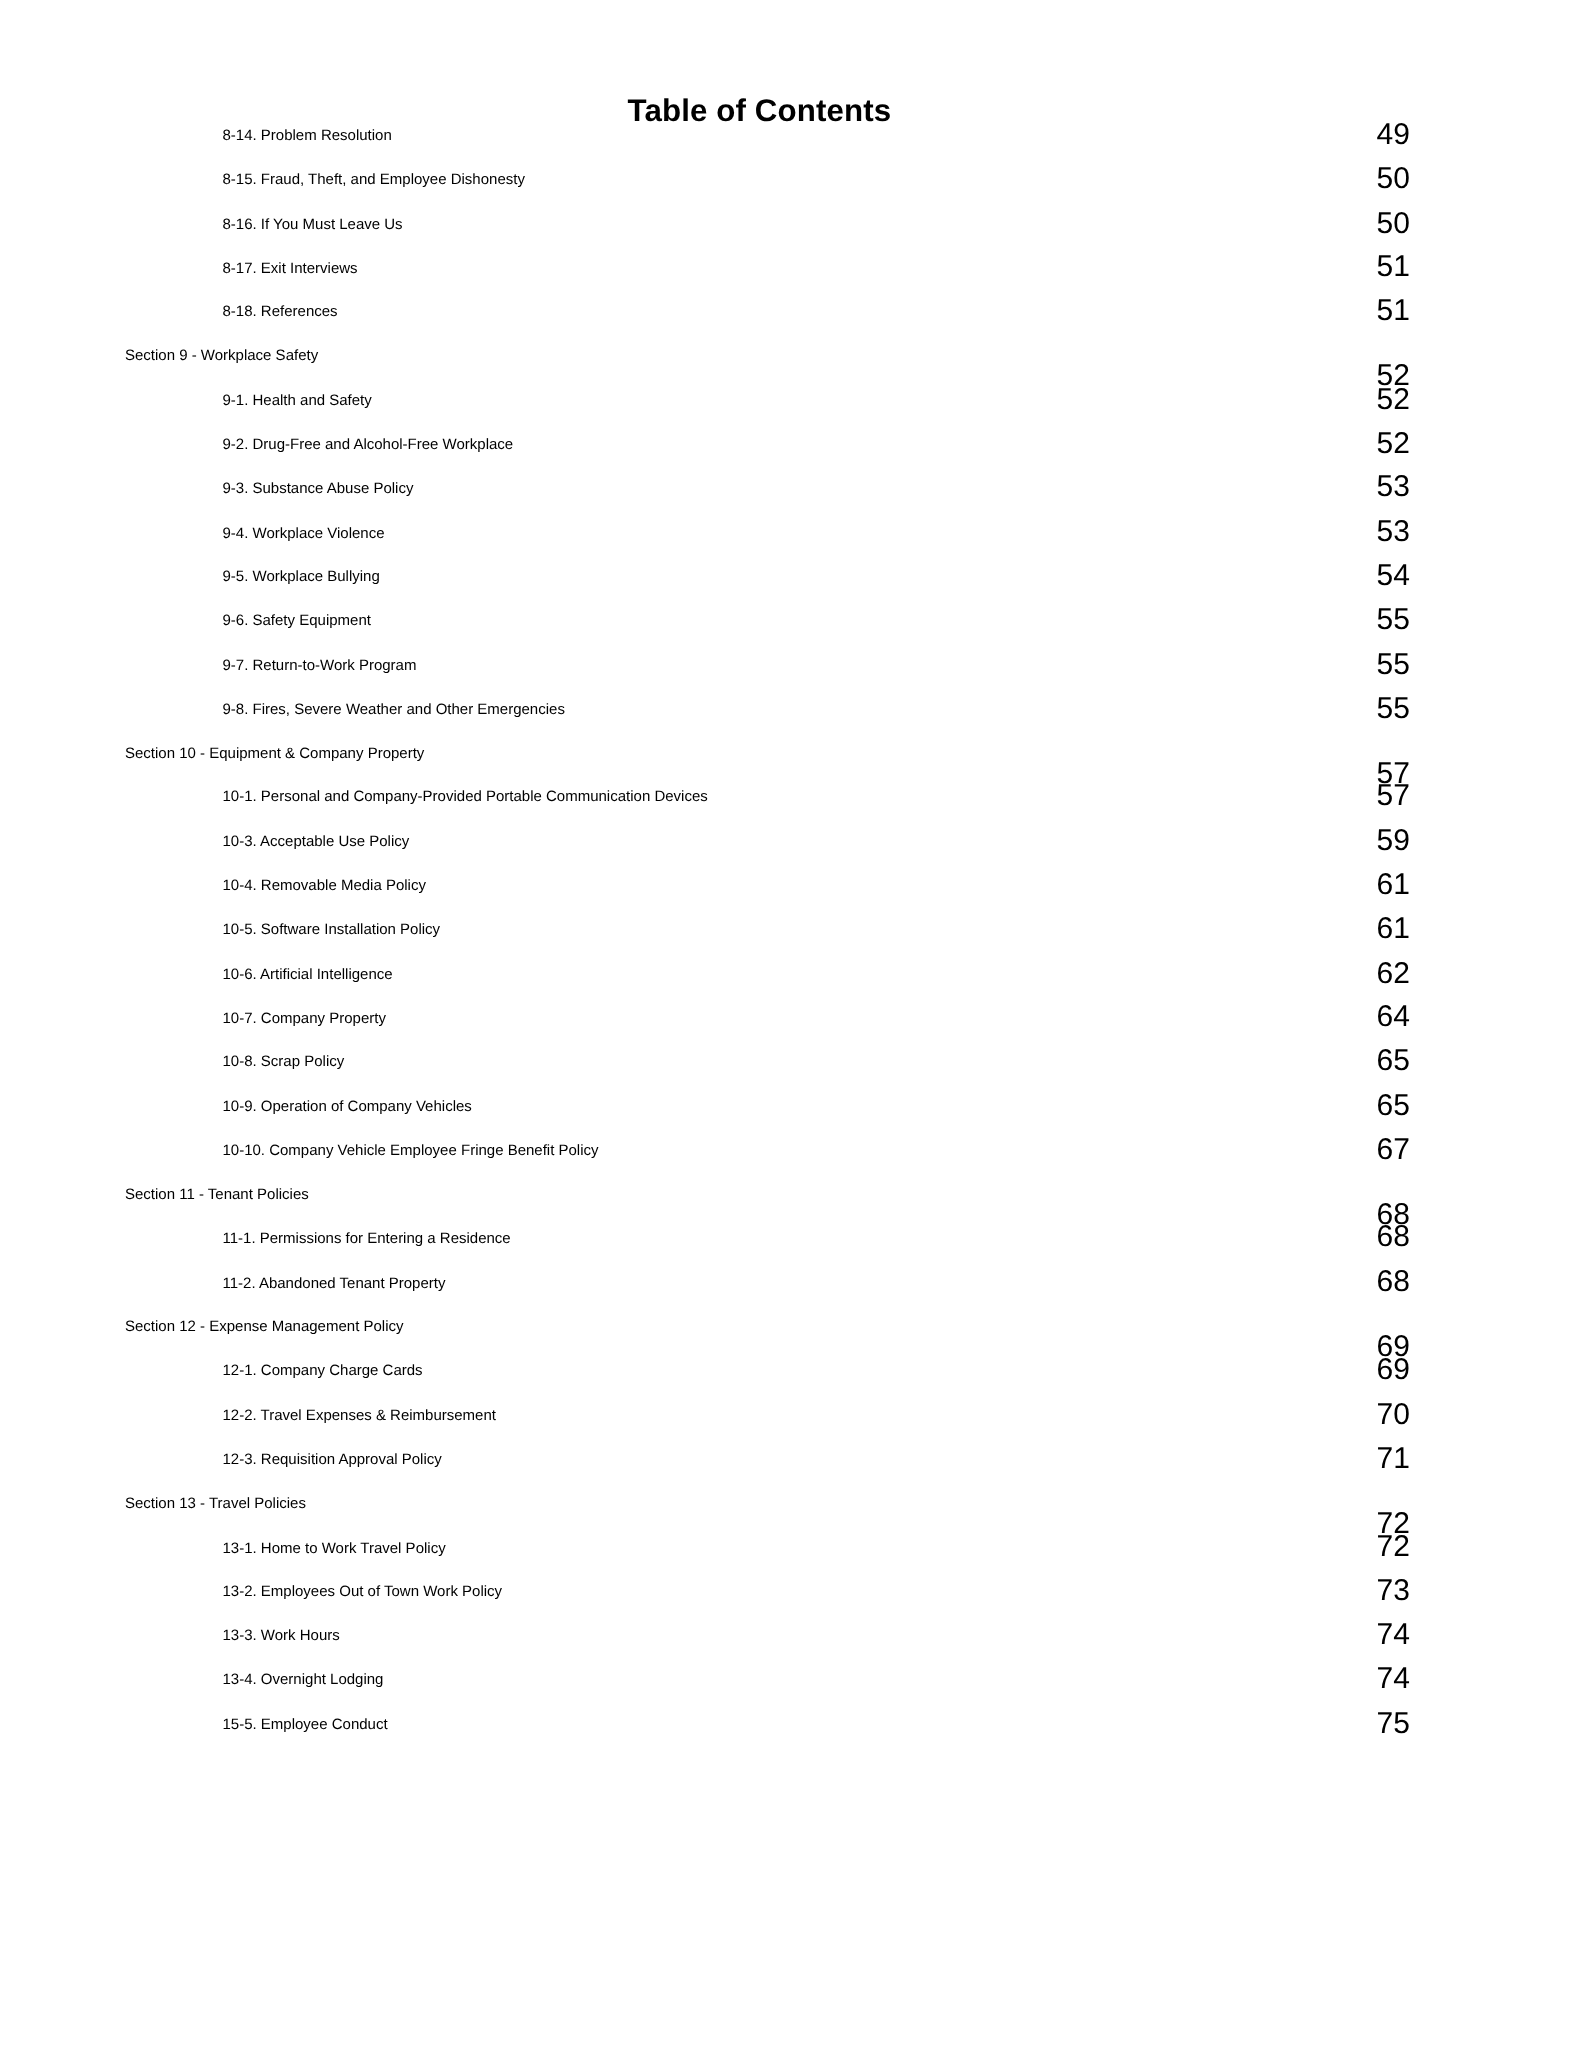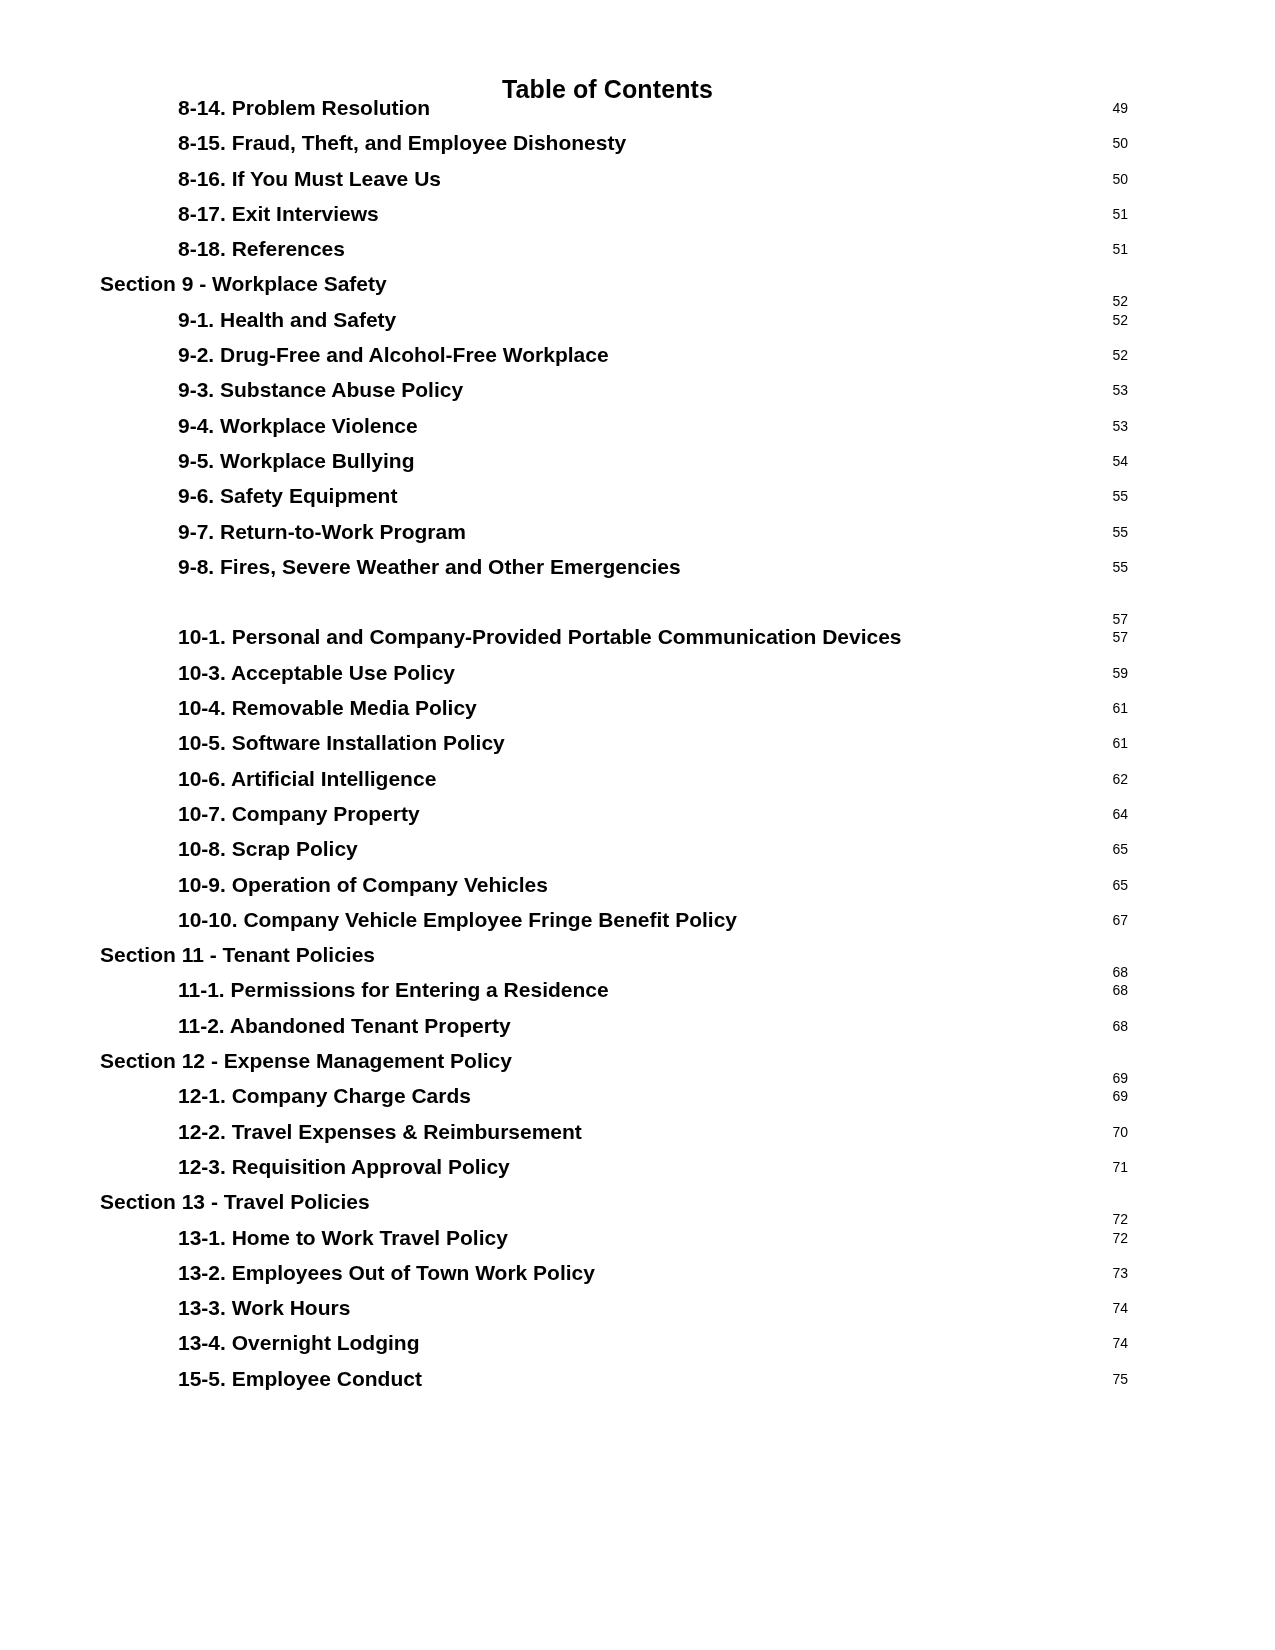--- a/index.html
+++ b/index.html
@@ -38,38 +38,38 @@
     top: 96px;
     width: 1275px;
   }
   .toc-row {
     position: relative;
     height: 35.3px;
   }
   .toc-label {
     position: absolute;
     top: 0;
-    font-size: 21px;
-    font-weight: bold;
+    font-size: 12px;
+    font-weight: normal;
     white-space: nowrap;
     line-height: 24px;
   }
   .toc-row.level-section .toc-label {
     left: 100px;
   }
   .toc-row.level-sub .toc-label {
     left: 178px;
   }
   .toc-page {
     position: absolute;
     top: 0;
     left: 1060px;
     width: 68px;
     text-align: right;
-    font-size: 14px;
+    font-size: 24px;
     font-weight: normal;
     line-height: 24px;
   }
   
   .toc-row.level-section .toc-page {
     top: 17px;
   }
 </style>
 </head>
 <body>
@@ -129,20 +129,21 @@
       </div>
       <div class="toc-row level-sub">
         <span class="toc-label">9-7. Return-to-Work Program</span>
         <span class="toc-page">55</span>
       </div>
       <div class="toc-row level-sub">
         <span class="toc-label">9-8. Fires, Severe Weather and Other Emergencies</span>
         <span class="toc-page">55</span>
       </div>
       <div class="toc-row level-section">
+        <span class="toc-label">Section 10 - Equipment &amp; Company Property</span>
         <span class="toc-page">57</span>
       </div>
       <div class="toc-row level-sub">
         <span class="toc-label">10-1. Personal and Company-Provided Portable Communication Devices</span>
         <span class="toc-page">57</span>
       </div>
       <div class="toc-row level-sub">
         <span class="toc-label">10-3. Acceptable Use Policy</span>
         <span class="toc-page">59</span>
       </div>

